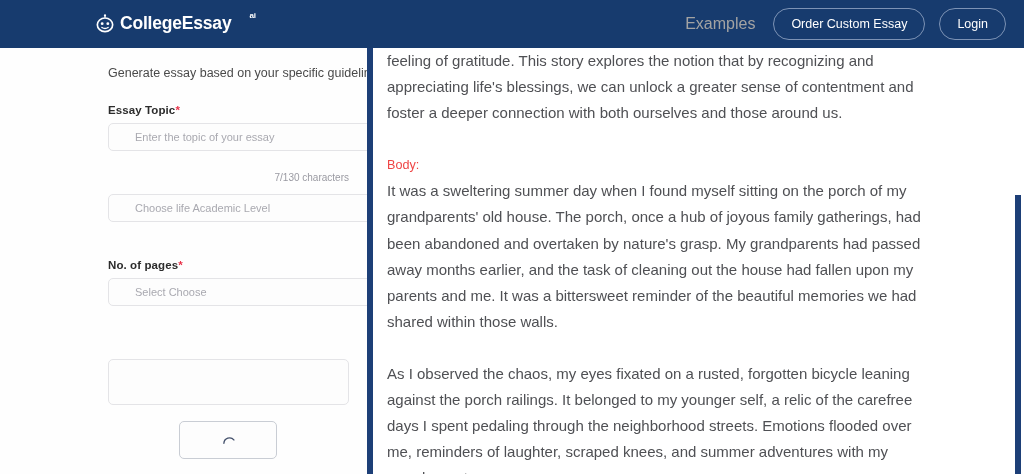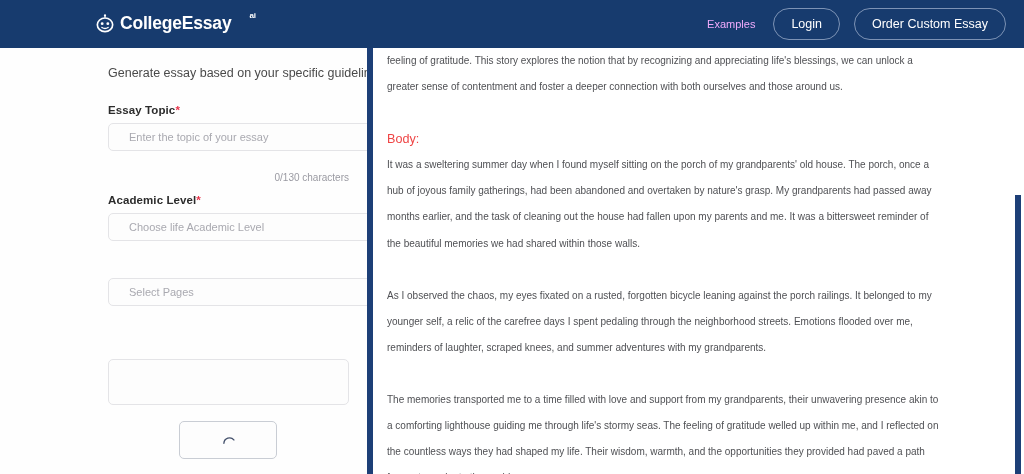--- a/index.html
+++ b/index.html
@@ -64,22 +64,22 @@
   .nav-right {
     position: absolute;
     right: 18px;
     top: 0;
     height: 48px;
     display: flex;
     align-items: center;
     gap: 14px;
   }
   .nav-link {
-    color: #f0abfc;
-    font-size: 11px;
+    color: #a3a3a3;
+    font-size: 16px;
     cursor: pointer;
     white-space: nowrap;
     padding: 2px 4px;
   }
   .nav-btn {
     color: #ffffff;
     font-size: 12.5px;
     border: 1px solid #7d93b5;
     border-radius: 18px;
     padding: 8px 17px;
@@ -122,21 +122,21 @@
   }
   .req { color: #e8334a; font-weight: bold; }
   .input-box {
     width: 279px;
     height: 28px;
     border: 1px solid #e4e4e7;
     border-radius: 5px;
     background: #fdfdfd;
     display: flex;
     align-items: center;
-    padding: 0 20px;
+    padding: 0 26px;
     position: relative;
   }
   .input-ph {
     font-size: 11px;
     color: #a9a9b0;
     white-space: nowrap;
   }
   .caret {
     position: absolute;
     right: 9px;
@@ -204,21 +204,21 @@
     background: #ffffff;
     overflow: hidden;
   }
   .essay-inner {
     position: absolute;
     left: 14px;
     top: 0px;
     width: 552px;
   }
   .essay-p {
-    font-size: 10px;
+    font-size: 15px;
     line-height: 26.1px;
     color: #4f5054;
     margin: 0 0 26px 0;
     text-align: left;
   }
   .essay-label {
     font-size: 12.6px;
     line-height: 26.1px;
     color: #ef4444;
     margin: 0;
@@ -257,55 +257,55 @@
         <circle cx="8.6" cy="11.6" r="1.7" fill="#ffffff"></circle>
         <circle cx="15.4" cy="11.6" r="1.7" fill="#ffffff"></circle>
         <path d="M8.3 16.2 Q12 18.6 15.7 16.2" fill="none" stroke="#ffffff" stroke-width="1.7" stroke-linecap="round"></path>
       </svg>
       <span class="logo-text">CollegeEssay</span>
       <span class="logo-sup">ai</span>
     </div>
 
     <div class="nav-right">
       <span class="nav-link">Examples</span>
+      <span class="nav-btn">Order Custom Essay</span>
       <span class="nav-btn">Login</span>
-      <span class="nav-btn">Order Custom Essay</span>
     </div>
   </div>
 
   <div class="form-panel">
     <div class="form-inner">
 
       <div class="form-heading">Generate essay based on your specific guidelines</div>
 
       <div class="field">
         <div class="field-label">
           <span>Essay Topic</span><span class="req">*</span>
         </div>
         <div class="input-box">
           <span class="input-ph">Enter the topic of your essay</span>
         </div>
       </div>
-      <div class="char-count">0/130 characters</div>
+      <div class="char-count">7/130 characters</div>
 
       <div class="field">
-        <div class="field-label">
-          <span>Academic Level</span><span class="req">*</span>
-        </div>
         <div class="input-box">
           <span class="input-ph">Choose life Academic Level</span>
           <span class="caret"></span>
         </div>
       </div>
 
       <div class="gap-md"></div>
 
       <div class="field">
+        <div class="field-label">
+          <span>No. of pages</span><span class="req">*</span>
+        </div>
         <div class="input-box">
-          <span class="input-ph">Select Pages</span>
+          <span class="input-ph">Select Choose</span>
           <span class="caret"></span>
         </div>
       </div>
 
       <div class="gap-md"></div>
 
 
       <div class="gap-md"></div>
 
       <div class="field">

